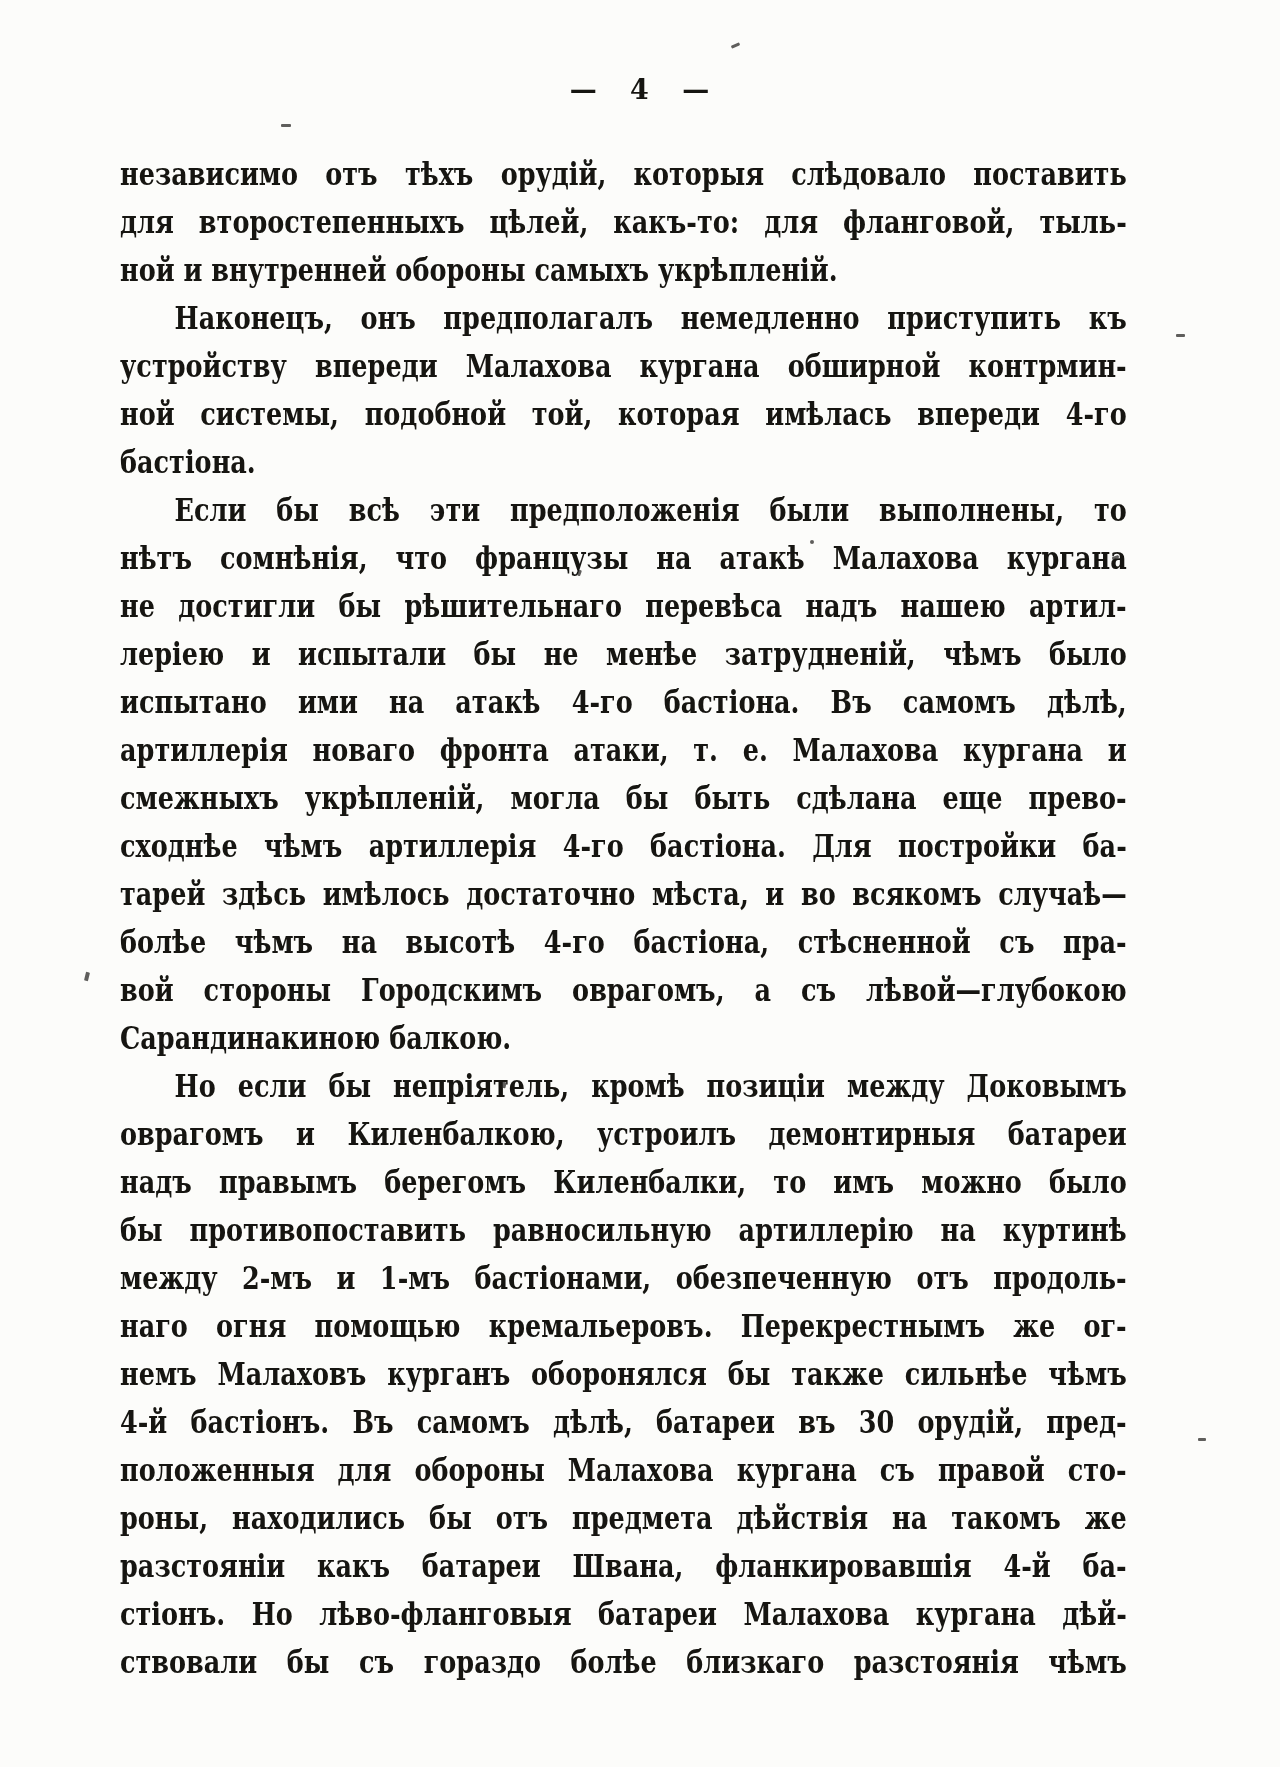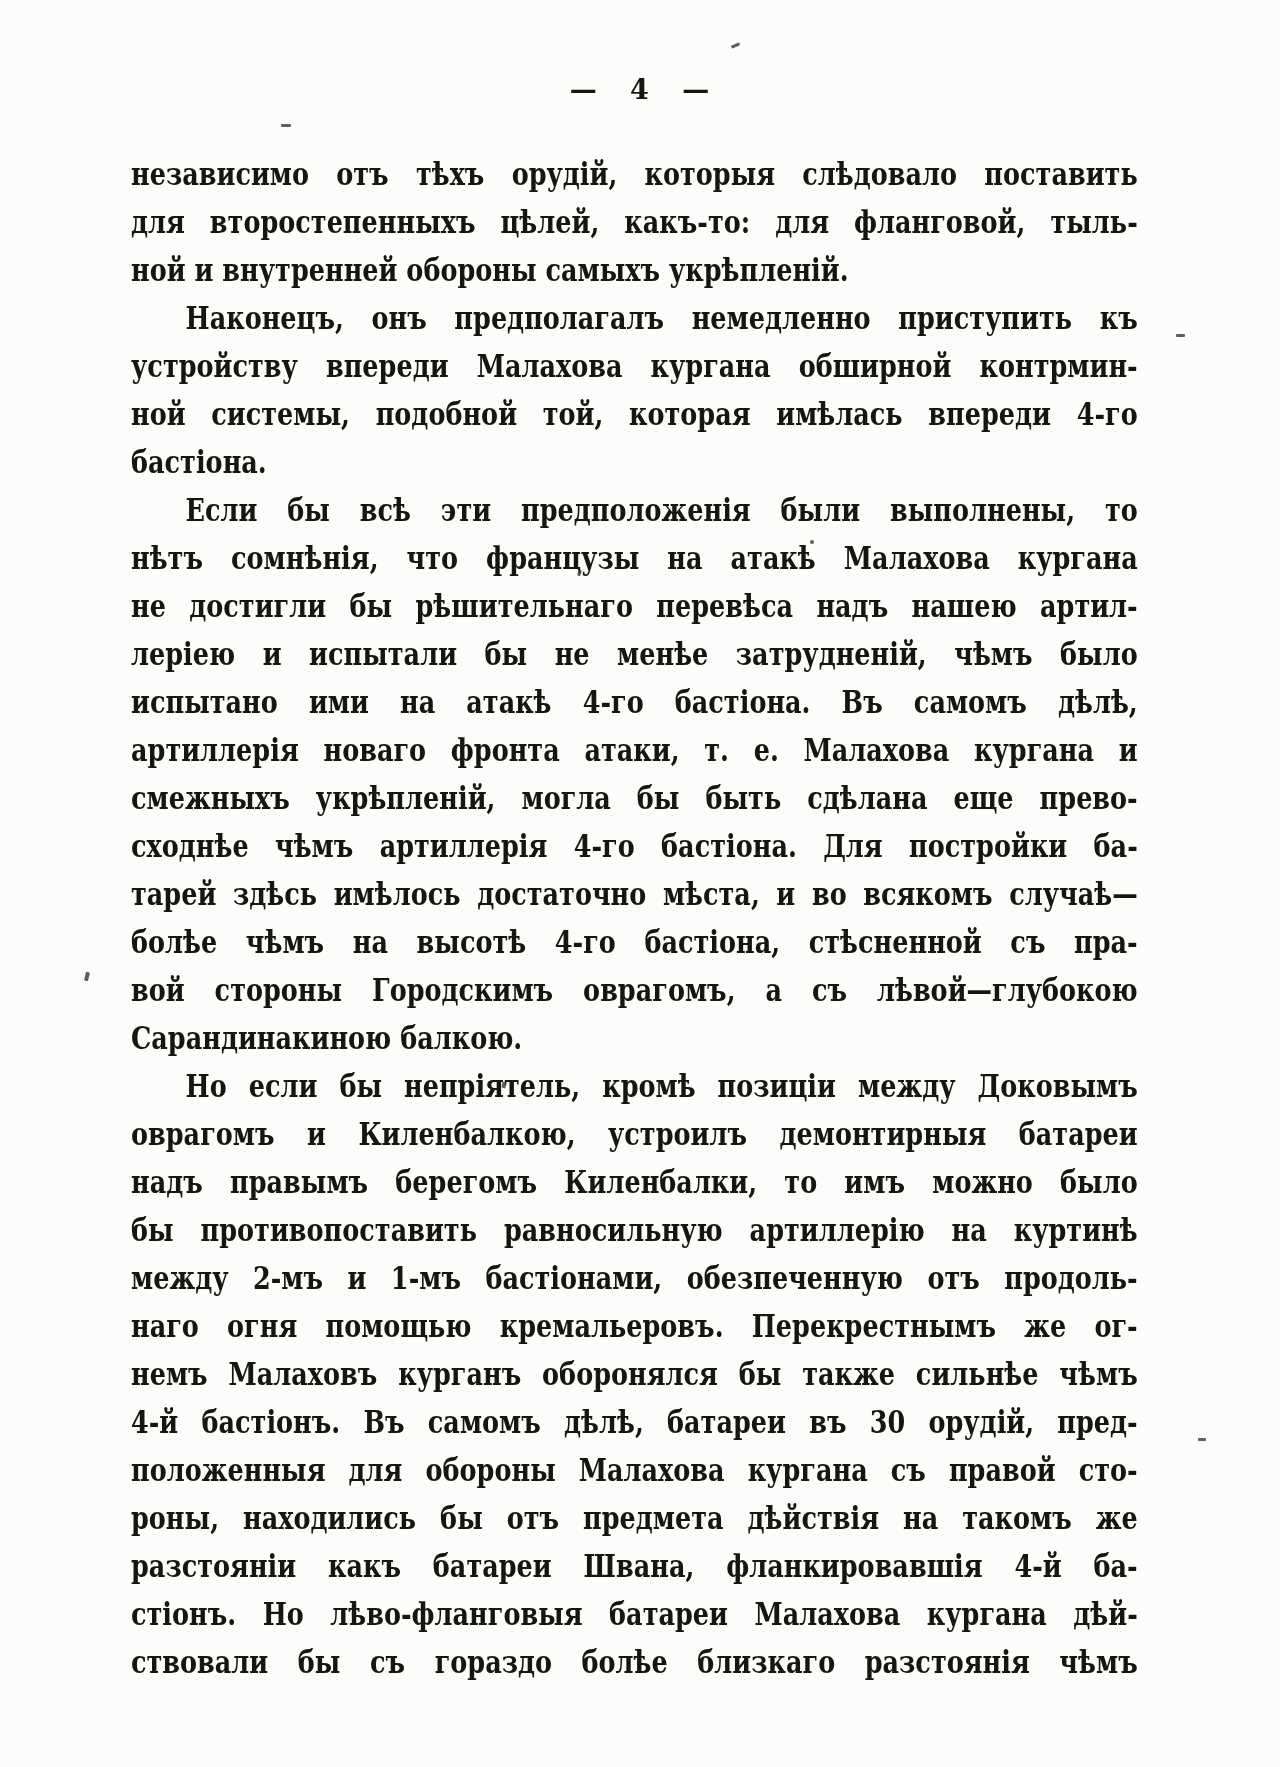--- a/index.html
+++ b/index.html
@@ -21,21 +21,21 @@
     line-height: 44px;
     text-align: center;
     font-weight: bold;
     font-size: 27px;
     word-spacing: 22px;
     letter-spacing: 1px;
     transform: scaleY(1.05);
   }
   .textblock {
     position: absolute;
-    left: 131px;
+    left: 120px;
     top: 150px;
     width: 1144px;
   }
   .ln {
     height: 48px;
     line-height: 48px;
     font-size: 29px;
     font-weight: bold;
     text-align: justify;
     text-align-last: justify;

